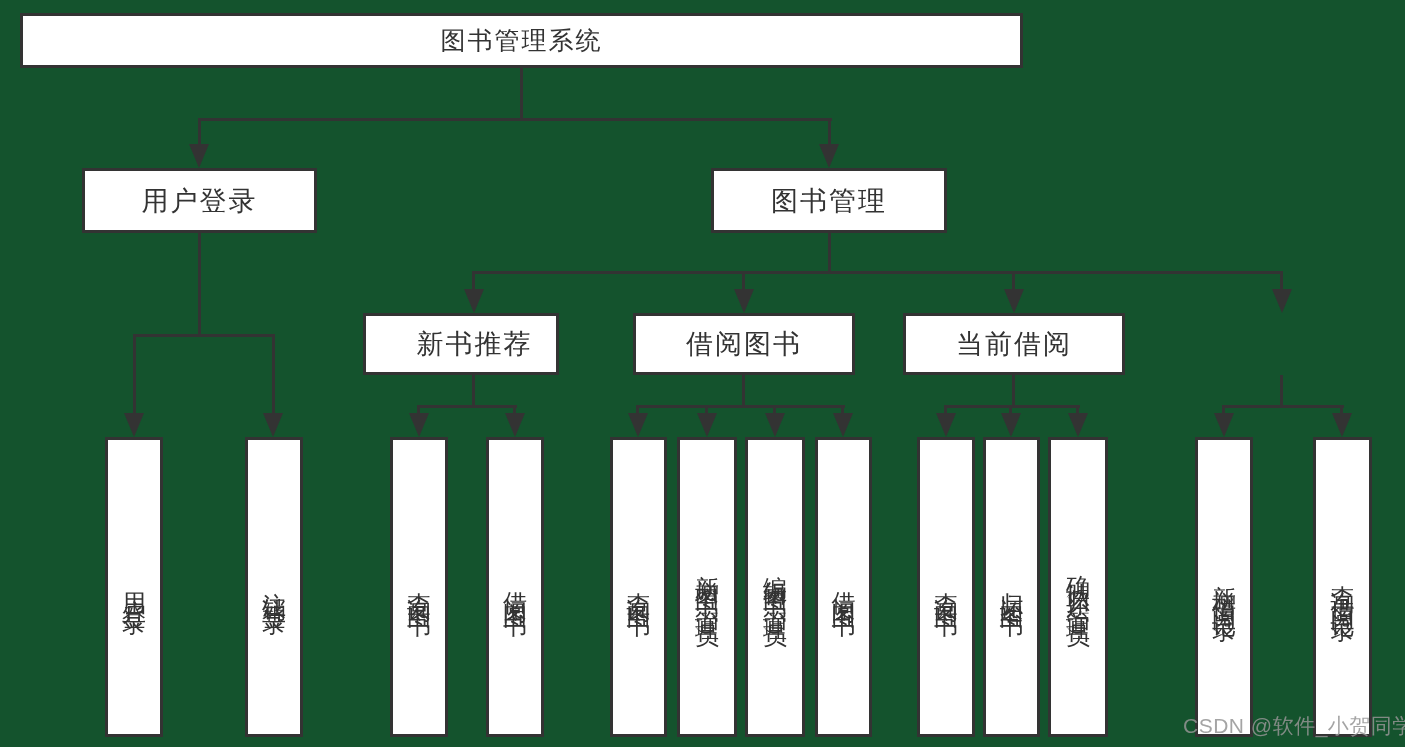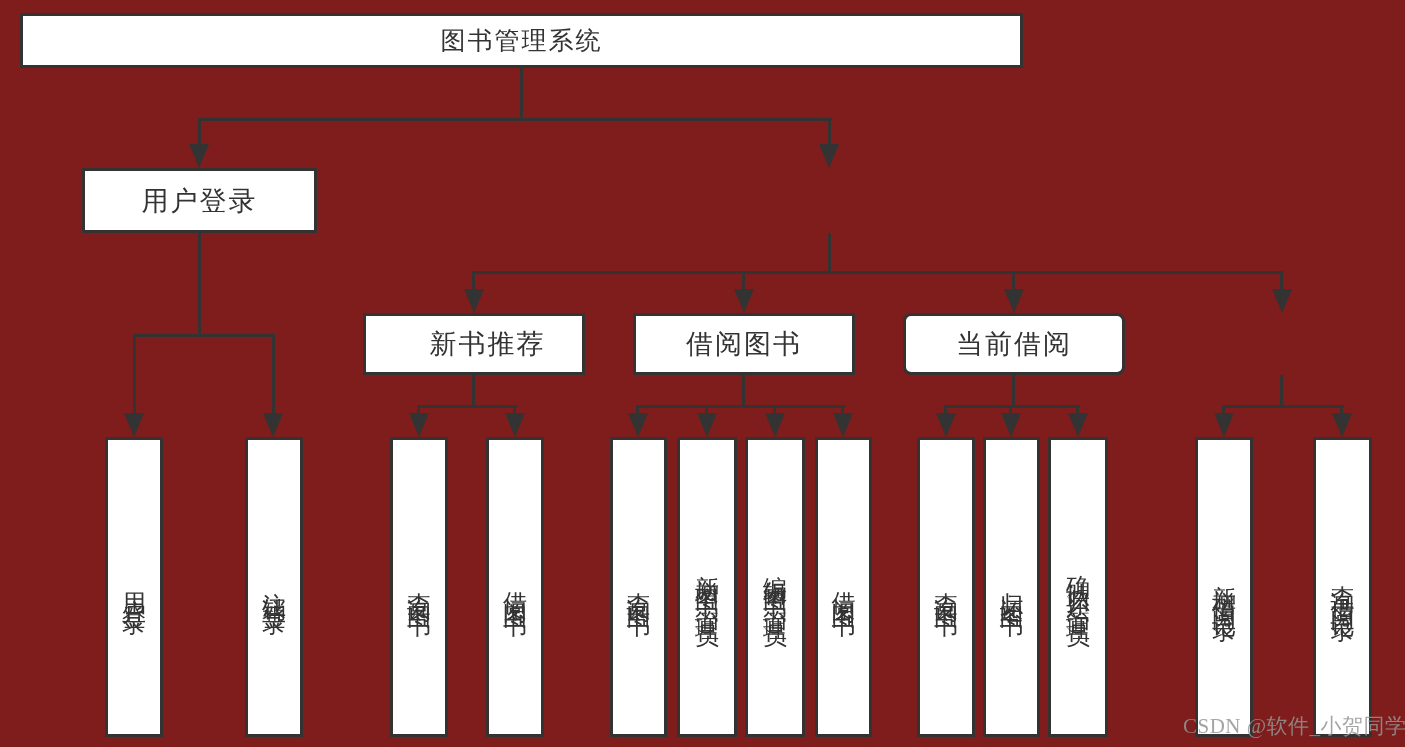--- a/index.html
+++ b/index.html
@@ -1,18 +1,18 @@
 <!DOCTYPE html>
 <html><head>
 <meta charset="utf-8">
 <style>
   html,body{margin:0;padding:0;background:#ffffff;}
   #canvas{
-    position:relative;width:1405px;height:747px;background:#7f1d1d;overflow:hidden;
-    font-family:Liberation Serif, serif;color:#333333;
+    position:relative;width:1405px;height:747px;background:#14532d;overflow:hidden;
+    font-family:Liberation Sans, sans-serif;color:#333333;
   }
   .box{
     position:absolute;box-sizing:border-box;border:3px solid #333333;background:#ffffff;
     display:flex;align-items:center;justify-content:center;color:#333333;
   }
   .hbox{font-size:27px;letter-spacing:2px;white-space:nowrap;}
   .root{font-size:25px;}
   .vbox{
     writing-mode:vertical-rl;text-orientation:mixed;
     font-size:24px;letter-spacing:7px;line-height:1;
@@ -30,26 +30,27 @@
 </style>
 </head>
 <body>
 
 <div id="canvas">
 
   <div class="box hbox root" style="left:20px;top:13px;width:1003px;height:55px;">图书管理系统</div>
 
   <div class="box hbox" style="left:82px;top:168px;width:235px;height:65px;">用户登录</div>
 
+  <div class="box hbox" style="left:711px;top:168px;width:236px;height:65px;">图书管理</div>
 
-  <div class="box hbox" style="left:363px;top:313px;width:222px;height:62px;padding-left:27px;">新书推荐</div>
+  <div class="box hbox" style="left:363px;top:313px;width:196px;height:62px;padding-left:27px;">新书推荐</div>
 
   <div class="box hbox" style="left:633px;top:313px;width:222px;height:62px;">借阅图书</div>
 
-  <div class="box hbox" style="left:903px;top:313px;width:222px;height:62px;border-radius:8px;">当前借阅</div>
+  <div class="box hbox" style="left:903px;top:313px;width:222px;height:62px;">当前借阅</div>
 
 
   <div class="box vbox" style="left:105px;top:437px;width:58px;height:300px;">用户登录</div>
 
   <div class="box vbox" style="left:245px;top:437px;width:58px;height:300px;">注销登录</div>
 
   <div class="box vbox" style="left:390px;top:437px;width:58px;height:300px;">查询图书</div>
 
   <div class="box vbox" style="left:486px;top:437px;width:58px;height:300px;">借阅图书</div>
 

